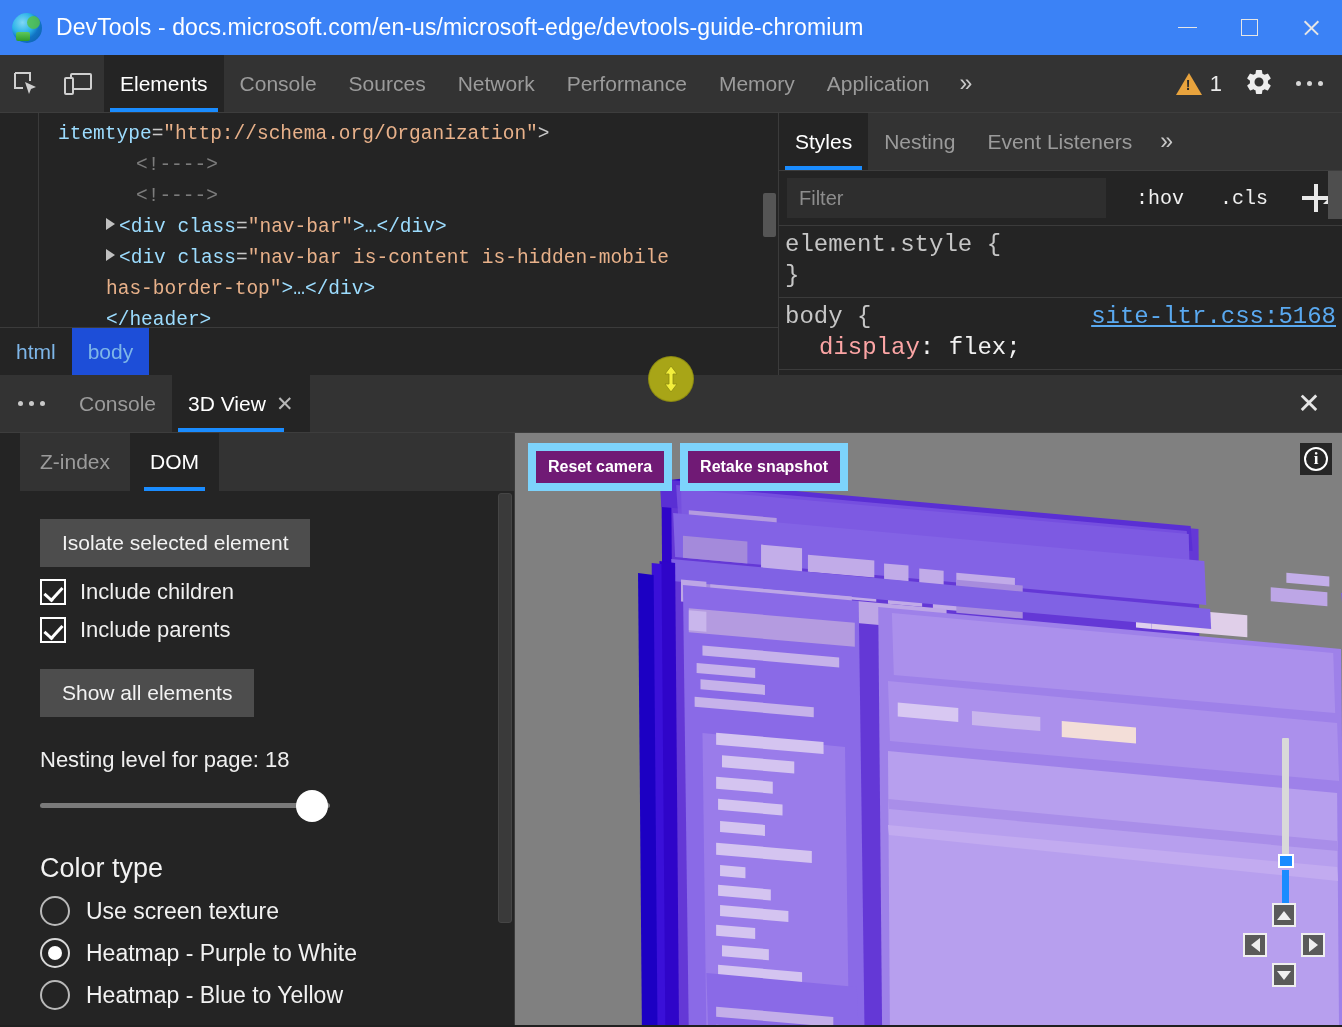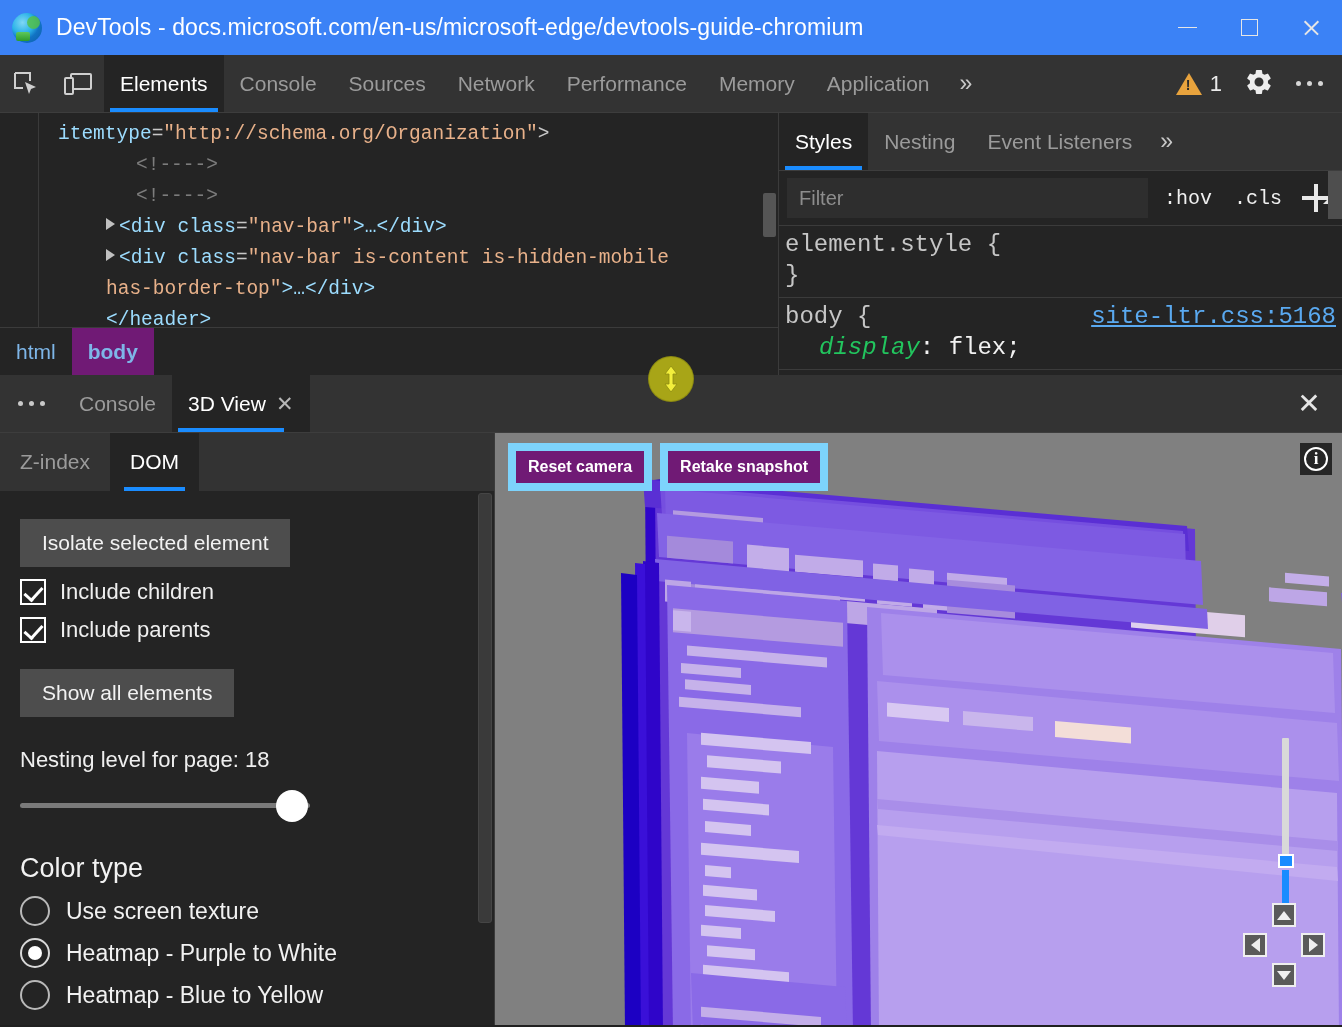--- a/index.html
+++ b/index.html
@@ -132,39 +132,39 @@
     background: #555; border-radius: 2px;
   }
   .breadcrumb {
     height: 48px; background: #242424; border-top: 1px solid #3b3b3b;
     display: flex; align-items: stretch;
   }
   .crumb {
     display: flex; align-items: center; padding: 0 16px;
     font-size: 21px; color: #7eb6e8; cursor: default;
   }
-  .crumb.selected { background: #701a75; font-weight: bold; }
+  .crumb.selected { background: #1d4ed8; }
 
   .styles-pane { flex: 1; background: #242424; display: flex; flex-direction: column; position: relative; }
   .styles-tabs {
     height: 58px; background: #333333; display: flex; align-items: stretch;
     border-bottom: 1px solid #3d3d3d;
   }
   .stab {
     display: flex; align-items: center; padding: 0 16px; font-size: 21px;
     color: #9b9b9b; position: relative; cursor: default; white-space: nowrap;
   }
   .stab.active { color: #fff; background: #242424; }
   .stab.active::after {
     content: ""; position: absolute; left: 6px; right: 6px; bottom: 0; height: 4px; background: #1a8cff;
   }
   .stab.chev { font-size: 23px; padding: 0 12px; color: #c8c8c8; }
 
   .styles-filterbar {
-    height: 55px; display: flex; align-items: center; gap: 10px; padding: 0 8px;
+    height: 55px; display: flex; align-items: center; gap: 24px; padding: 0 8px;
     border-bottom: 1px solid #3b3b3b; background: #242424;
   }
   .filter-input {
     flex: 1; height: 40px; background: #2e2e2e; border: none; outline: none;
     color: #ccc; font-size: 20px; padding: 0 12px; font-family: "Liberation Sans", sans-serif;
   }
   .filter-input::placeholder { color: #8d8d8d; }
   .pill {
     font-family: "Liberation Mono", monospace; font-size: 20px; color: #f0f0f0;
     padding: 4px 6px; cursor: default;
@@ -181,21 +181,21 @@
   }
   .styles-body {
     flex: 1; overflow: hidden; font-family: "Liberation Mono", monospace;
     font-size: 24px; line-height: 31px; color: #d6d6d6;
   }
   .rule-block { padding: 3px 0 6px 6px; border-bottom: 1px solid #3b3b3b; }
   .rule-head { display: flex; align-items: baseline; }
   .rule-sel { color: #c6c6c6; }
   .rule-src { margin-left: auto; color: #5aa9f0; text-decoration: underline; padding-right: 6px; cursor: default; }
   .decl { padding-left: 34px; }
-  .prop { color: #22c55e; font-style: italic; }
+  .prop { color: #fca5a5; }
   .val  { color: #f2f2f2; }
   .styles-scroll-v {
     position: absolute; right: 0; top: 58px; width: 14px; height: 48px; background: #4e4e4e;
   }
 
   
   .drawer { height: 650px; display: flex; flex-direction: column; background: #242424; }
   .drawer-tabs {
     height: 58px; background: #333333; display: flex; align-items: stretch;
     position: relative; border-bottom: 1px solid #3d3d3d;
@@ -215,21 +215,21 @@
     position: absolute; left: 50%; top: -18px; transform: translateX(-50%);
     width: 44px; height: 44px; border-radius: 50%;
     background: #a8a517; display: flex; align-items: center; justify-content: center;
     cursor: ns-resize; z-index: 5;
     box-shadow: 0 0 0 1px #8d8b12;
   }
   .drawer-close {
     margin-left: auto; width: 66px; display: flex; align-items: center; justify-content: center; cursor: default;
   }
 
-  .drawer-body { flex: 1; display: flex; position: relative; overflow: hidden; }
+  .drawer-body { flex: 1; display: flex; position: relative; overflow: hidden; padding-left: 20px; }
 
   
   .ctrl-panel {
     width: 495px; background: #242424; display: flex; flex-direction: column;
     position: relative; border-right: 1px solid #3b3b3b;
   }
   .ctrl-tabs { height: 58px; background: #333333; display: flex; align-items: stretch; }
   .ctab {
     display: flex; align-items: center; padding: 0 20px; font-size: 21px; color: #9b9b9b;
     position: relative; cursor: default;

